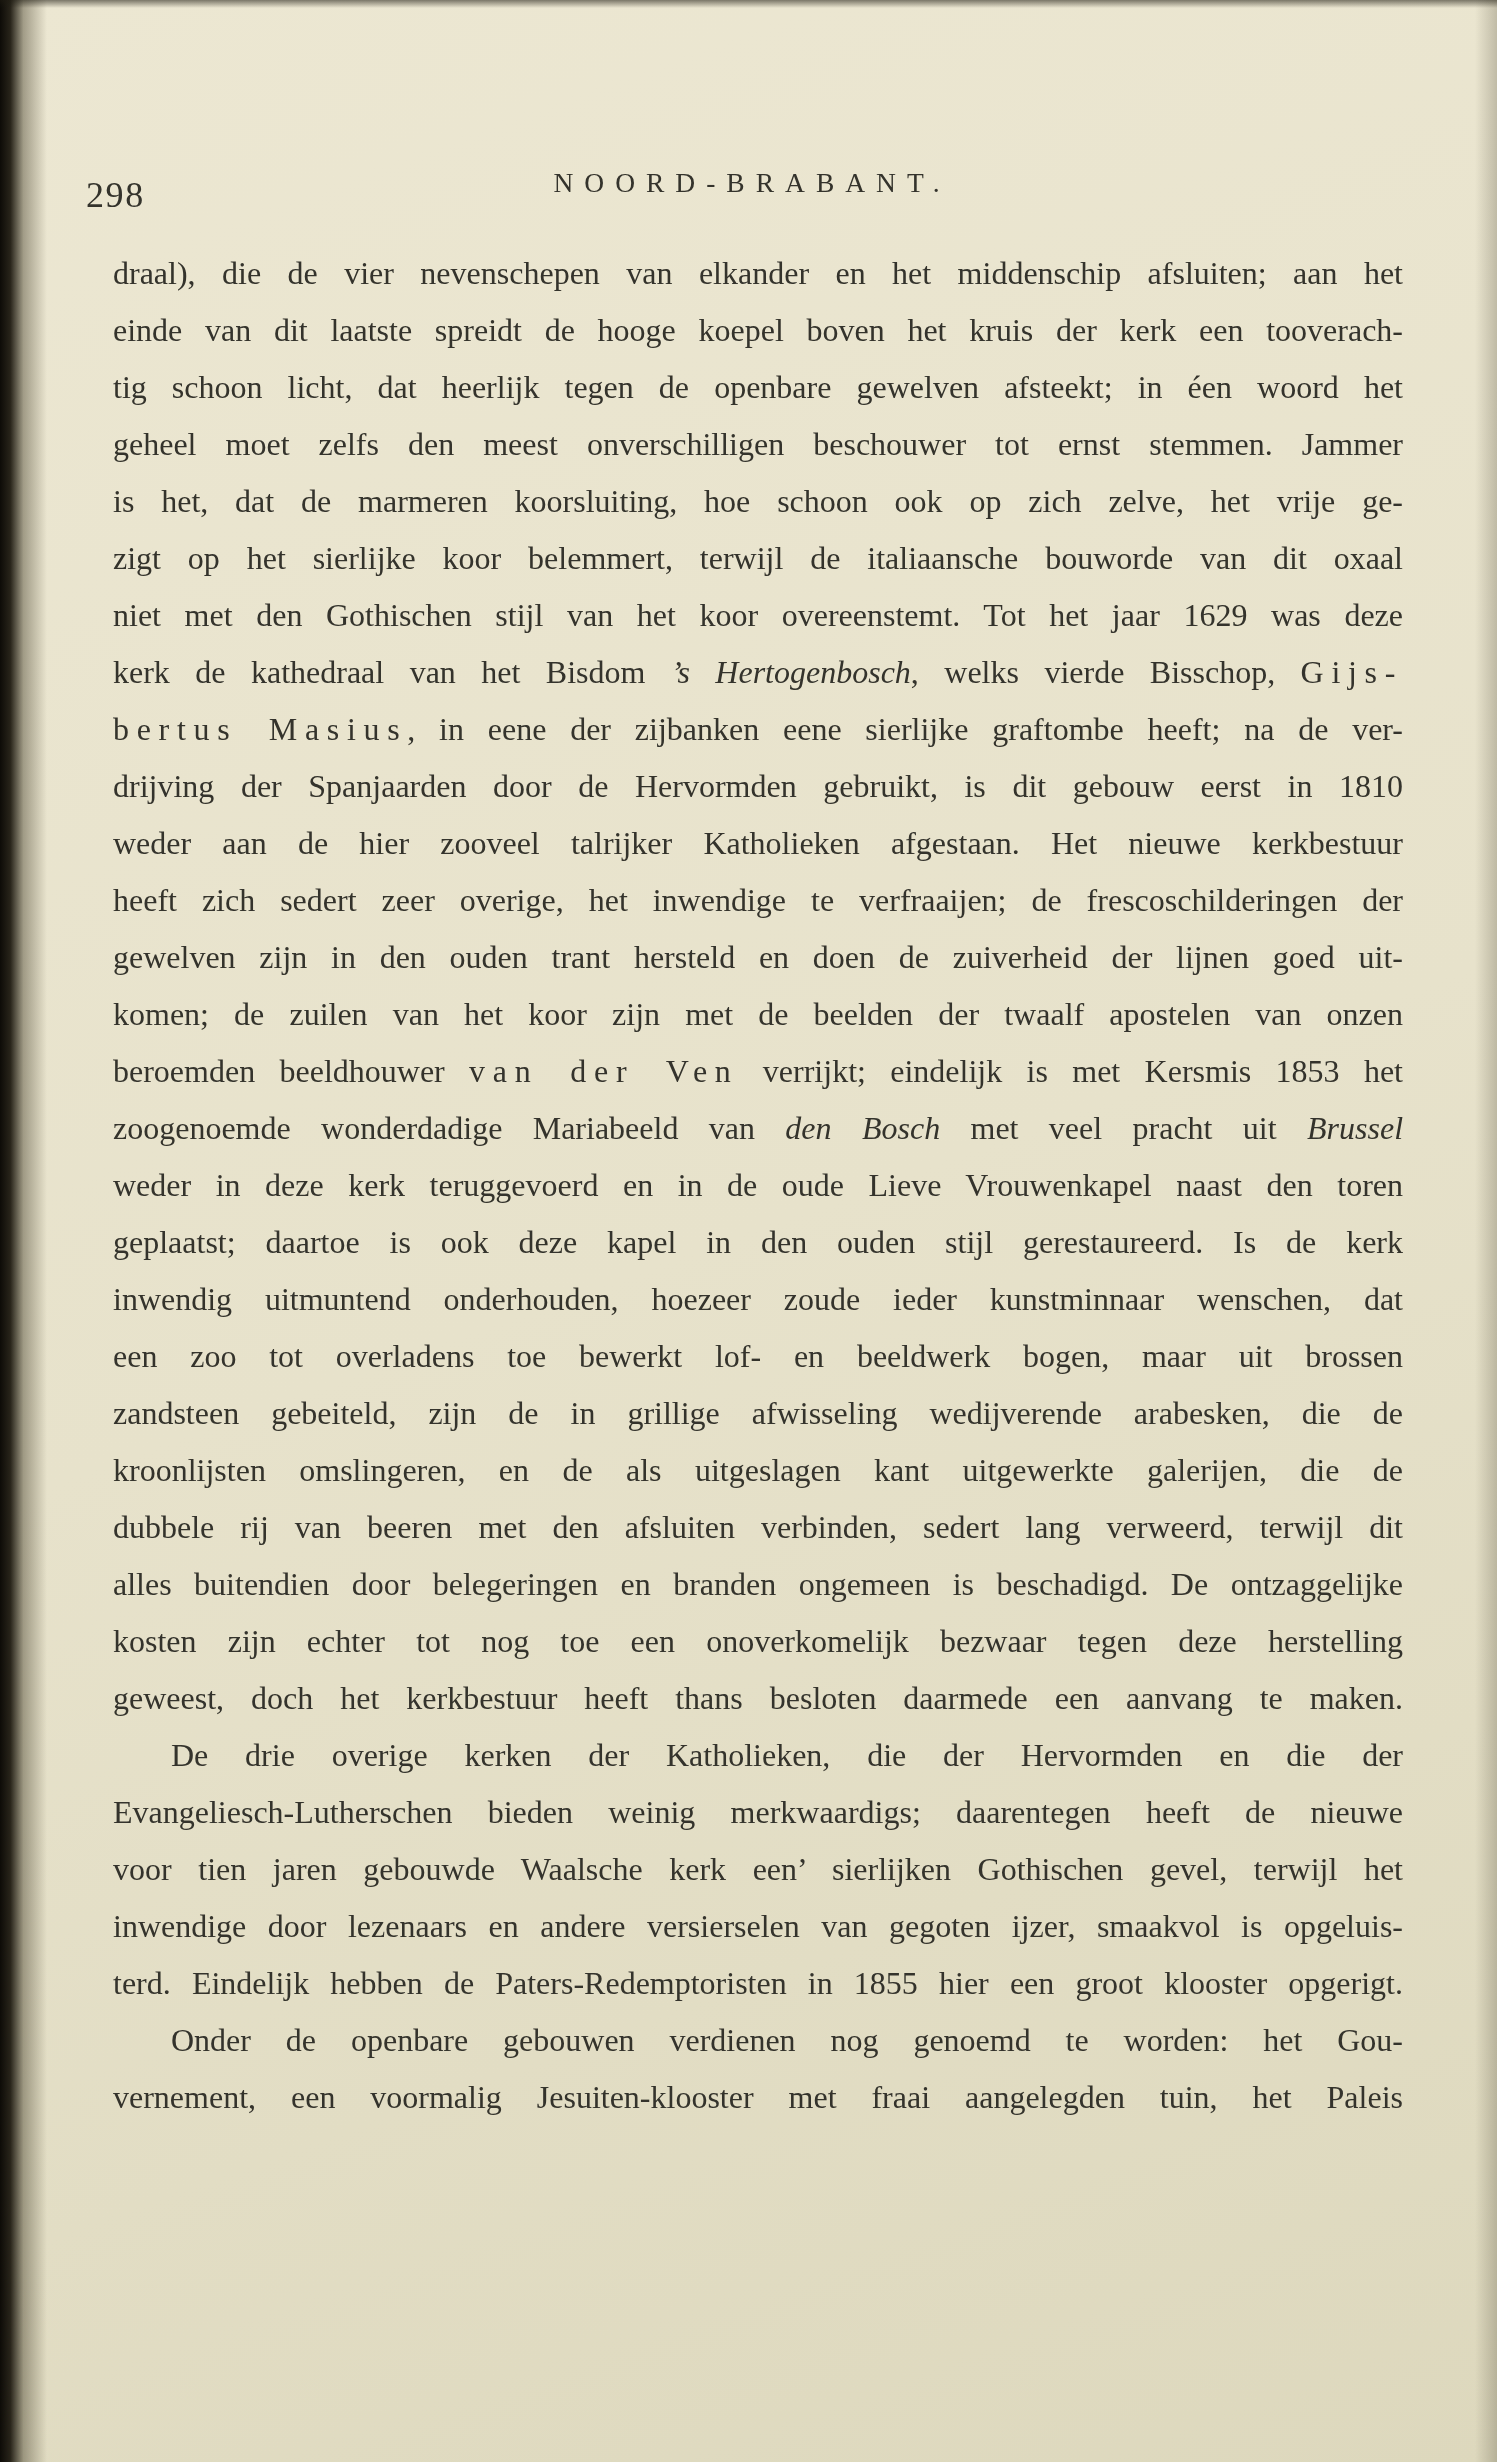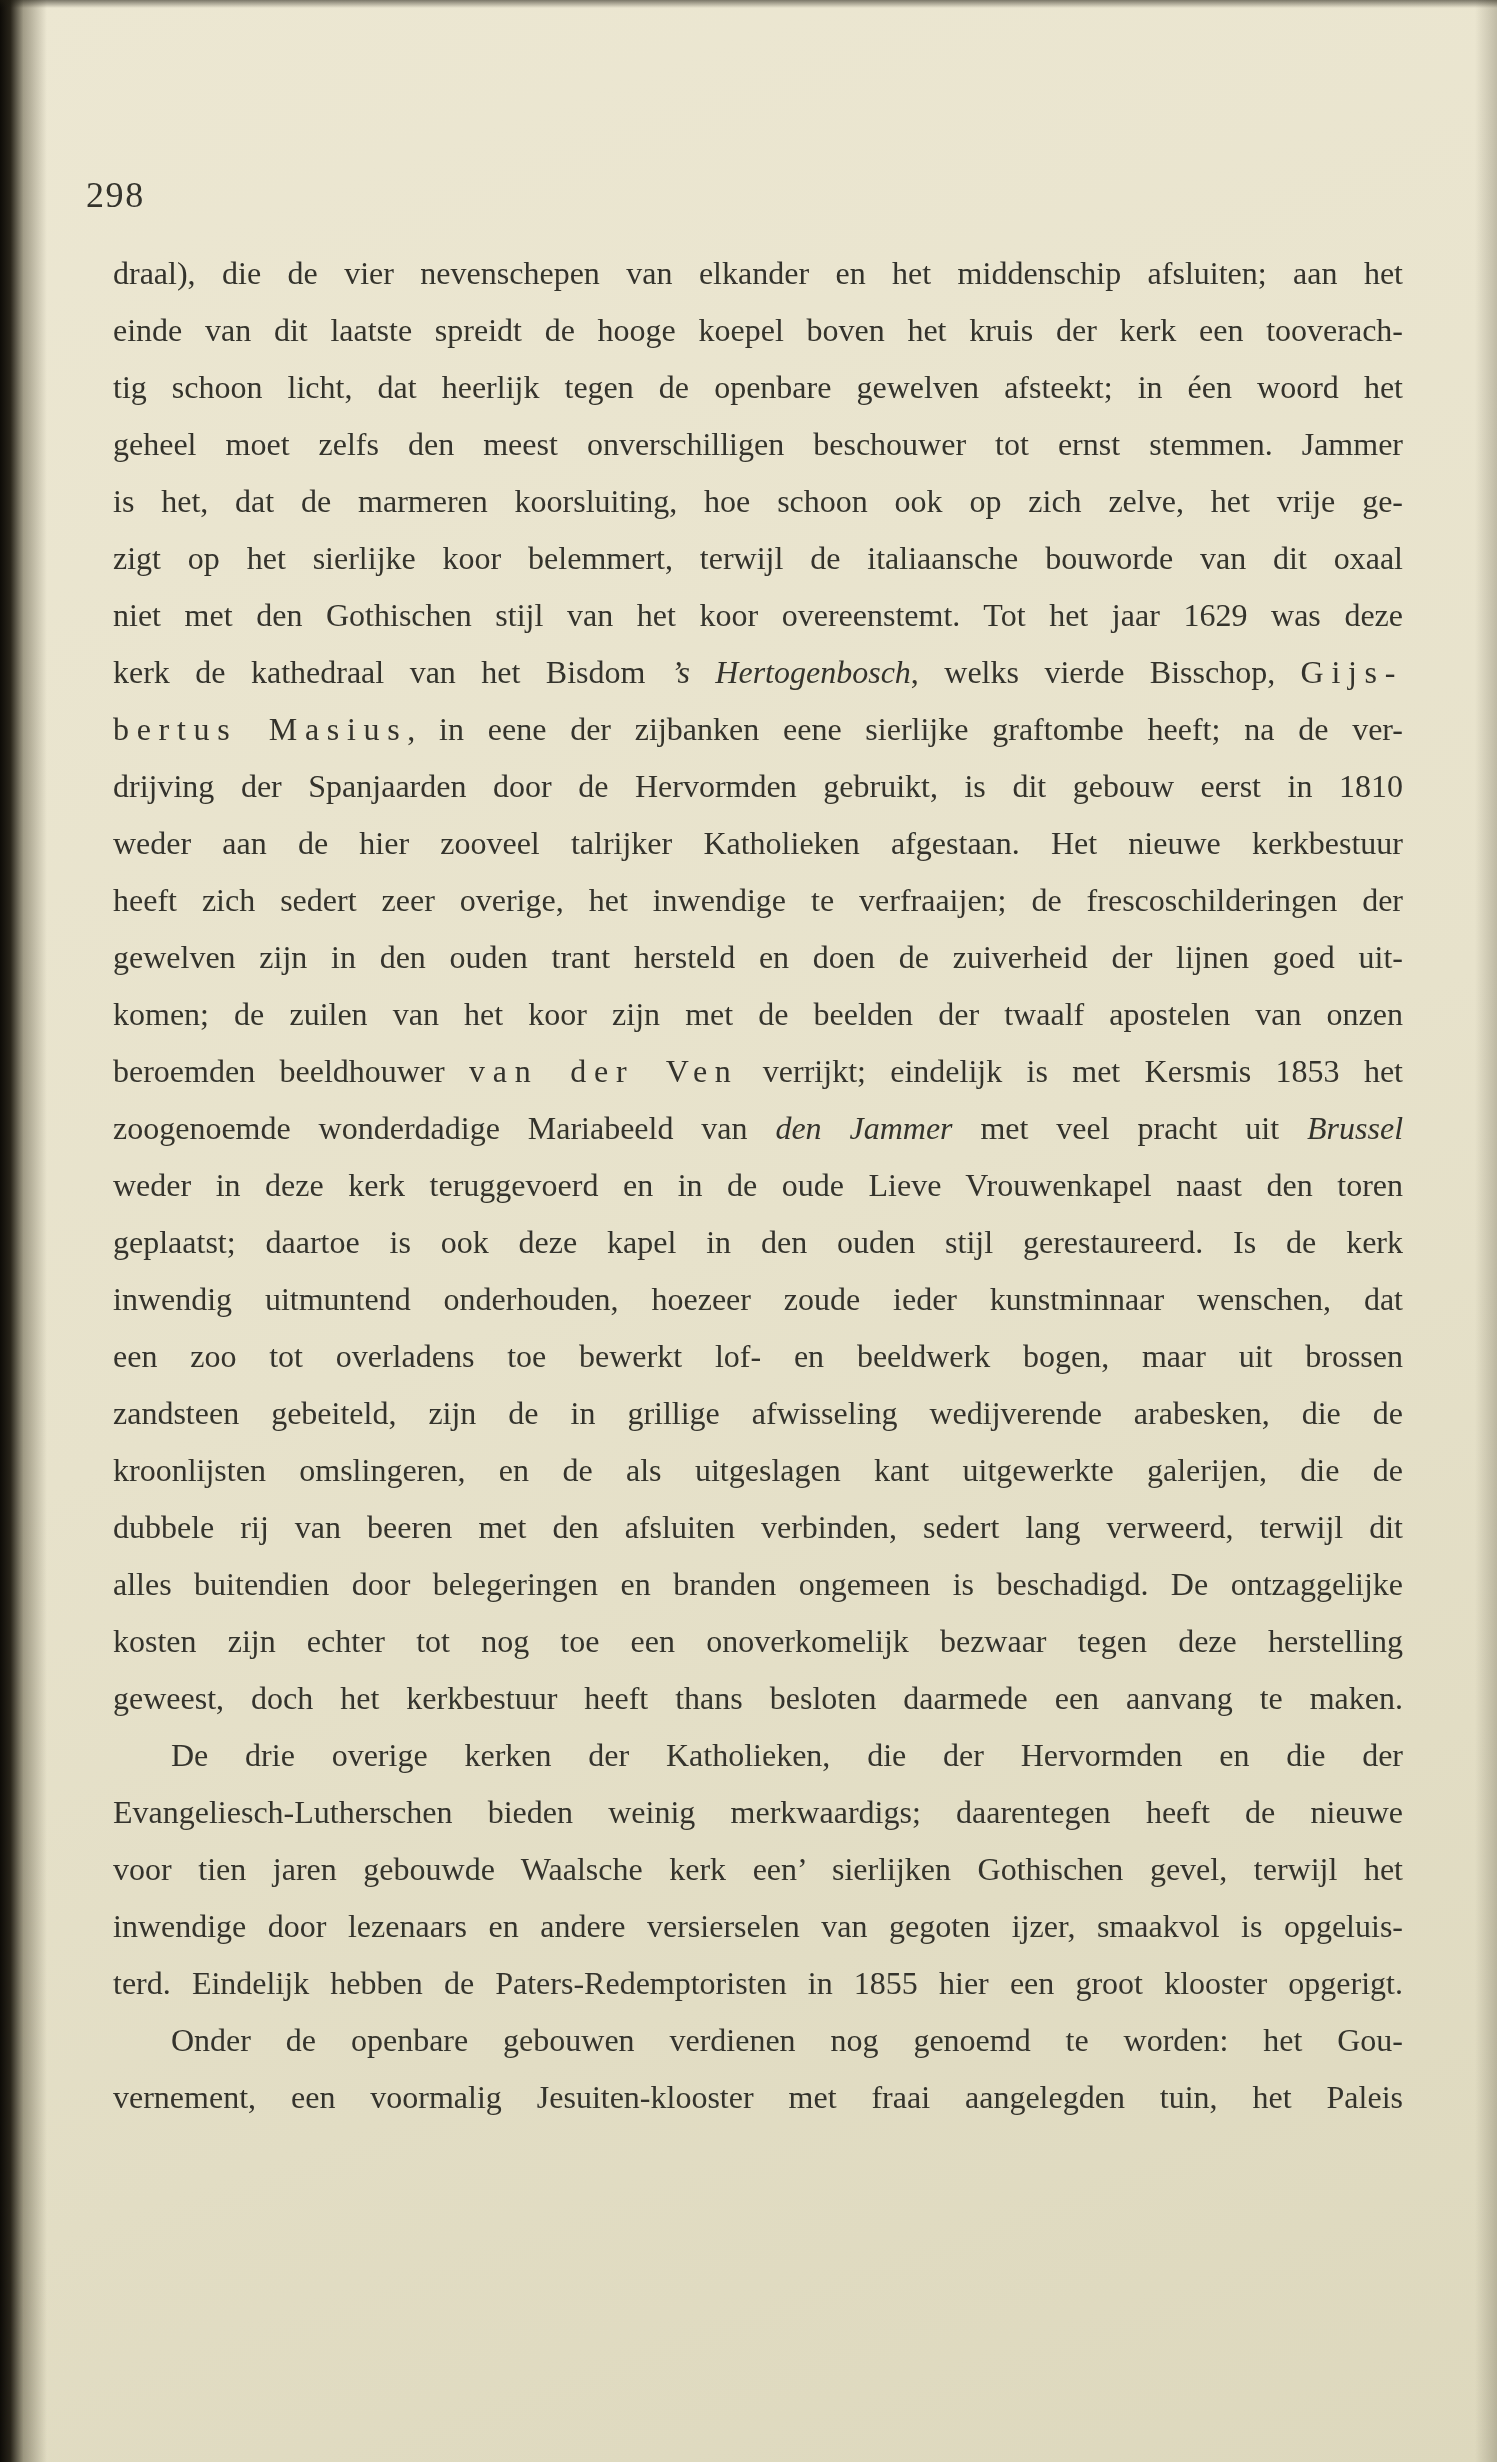--- a/index.html
+++ b/index.html
@@ -67,39 +67,40 @@
 </head>
 <body>
 
 <div class="page">
   <div class="edge edge-left"></div>
   <div class="edge edge-top"></div>
   <div class="edge edge-right"></div>
 
   <div class="header">
     <span class="pagenum">298</span>
+    <span class="title">NOORD-BRABANT.</span>
   </div>
 
   <div class="body-text">
       <div class="line"><span>draal), die de vier nevenschepen van elkander en het middenschip afsluiten; aan het</span></div>
       <div class="line"><span>einde van dit laatste spreidt de hooge koepel boven het kruis der kerk een tooverach-</span></div>
       <div class="line"><span>tig schoon licht, dat heerlijk tegen de openbare gewelven afsteekt; in éen woord het</span></div>
       <div class="line"><span>geheel moet zelfs den meest onverschilligen beschouwer tot ernst stemmen. Jammer</span></div>
       <div class="line"><span>is het, dat de marmeren koorsluiting, hoe schoon ook op zich zelve, het vrije ge-</span></div>
       <div class="line"><span>zigt op het sierlijke koor belemmert, terwijl de italiaansche bouworde van dit oxaal</span></div>
       <div class="line"><span>niet met den Gothischen stijl van het koor overeenstemt. Tot het jaar 1629 was deze</span></div>
       <div class="line"><span>kerk de kathedraal van het Bisdom </span><span class="it">’s Hertogenbosch</span><span>, welks vierde Bisschop, </span><span class="sp">Gijs-</span></div>
       <div class="line"><span class="sp">bertus Masius</span><span>, in eene der zijbanken eene sierlijke graftombe heeft; na de ver-</span></div>
       <div class="line"><span>drijving der Spanjaarden door de Hervormden gebruikt, is dit gebouw eerst in 1810</span></div>
       <div class="line"><span>weder aan de hier zooveel talrijker Katholieken afgestaan.  Het nieuwe kerkbestuur</span></div>
       <div class="line"><span>heeft zich sedert zeer overige, het inwendige te verfraaijen; de frescoschilderingen der</span></div>
       <div class="line"><span>gewelven zijn in den ouden trant hersteld en doen de zuiverheid der lijnen goed uit-</span></div>
       <div class="line"><span>komen; de zuilen van het koor zijn met de beelden der twaalf apostelen van onzen</span></div>
       <div class="line"><span>beroemden beeldhouwer </span><span class="sp">van der Ven</span><span> verrijkt; eindelijk is met Kersmis 1853 het</span></div>
-      <div class="line"><span>zoogenoemde wonderdadige Mariabeeld van </span><span class="it">den Jammer</span><span> met veel pracht uit </span><span class="it">Brussel</span></div>
+      <div class="line"><span>zoogenoemde wonderdadige Mariabeeld van </span><span class="it">den Bosch</span><span> met veel pracht uit </span><span class="it">Brussel</span></div>
       <div class="line"><span>weder in deze kerk teruggevoerd en in de oude Lieve Vrouwenkapel naast den toren</span></div>
       <div class="line"><span>geplaatst; daartoe is ook deze kapel in den ouden stijl gerestaureerd.  Is de kerk</span></div>
       <div class="line"><span>inwendig uitmuntend onderhouden, hoezeer zoude ieder kunstminnaar wenschen, dat</span></div>
       <div class="line"><span>een zoo tot overladens toe bewerkt lof- en beeldwerk bogen, maar uit brossen</span></div>
       <div class="line"><span>zandsteen gebeiteld, zijn de in grillige afwisseling wedijverende arabesken, die de</span></div>
       <div class="line"><span>kroonlijsten omslingeren, en de als uitgeslagen kant uitgewerkte galerijen, die de</span></div>
       <div class="line"><span>dubbele rij van beeren met den afsluiten verbinden, sedert lang verweerd, terwijl dit</span></div>
       <div class="line"><span>alles buitendien door belegeringen en branden ongemeen is beschadigd. De ontzaggelijke</span></div>
       <div class="line"><span>kosten zijn echter tot nog toe een onoverkomelijk bezwaar tegen deze herstelling</span></div>
       <div class="line"><span>geweest, doch het kerkbestuur heeft thans besloten daarmede een aanvang te maken.</span></div>

